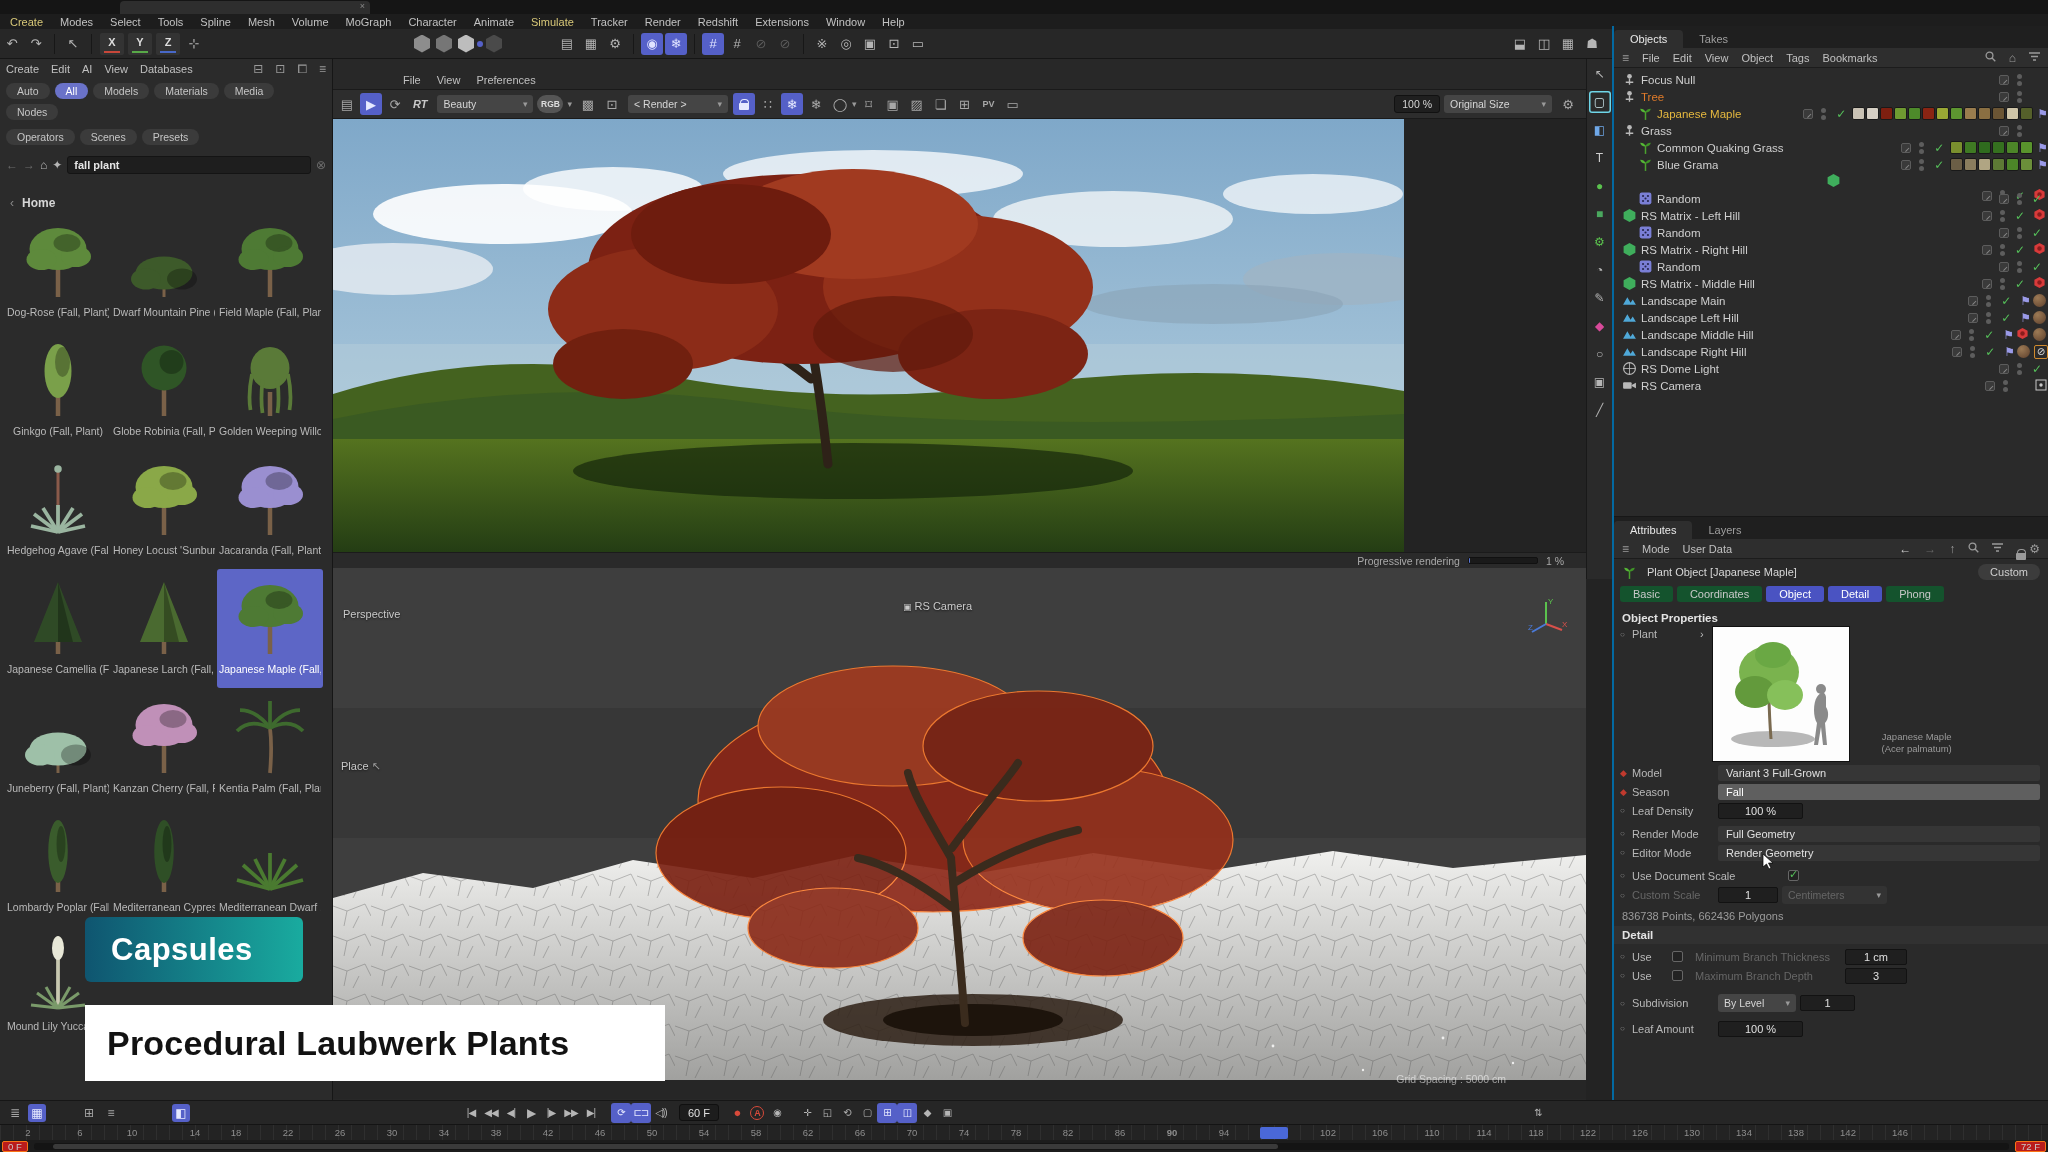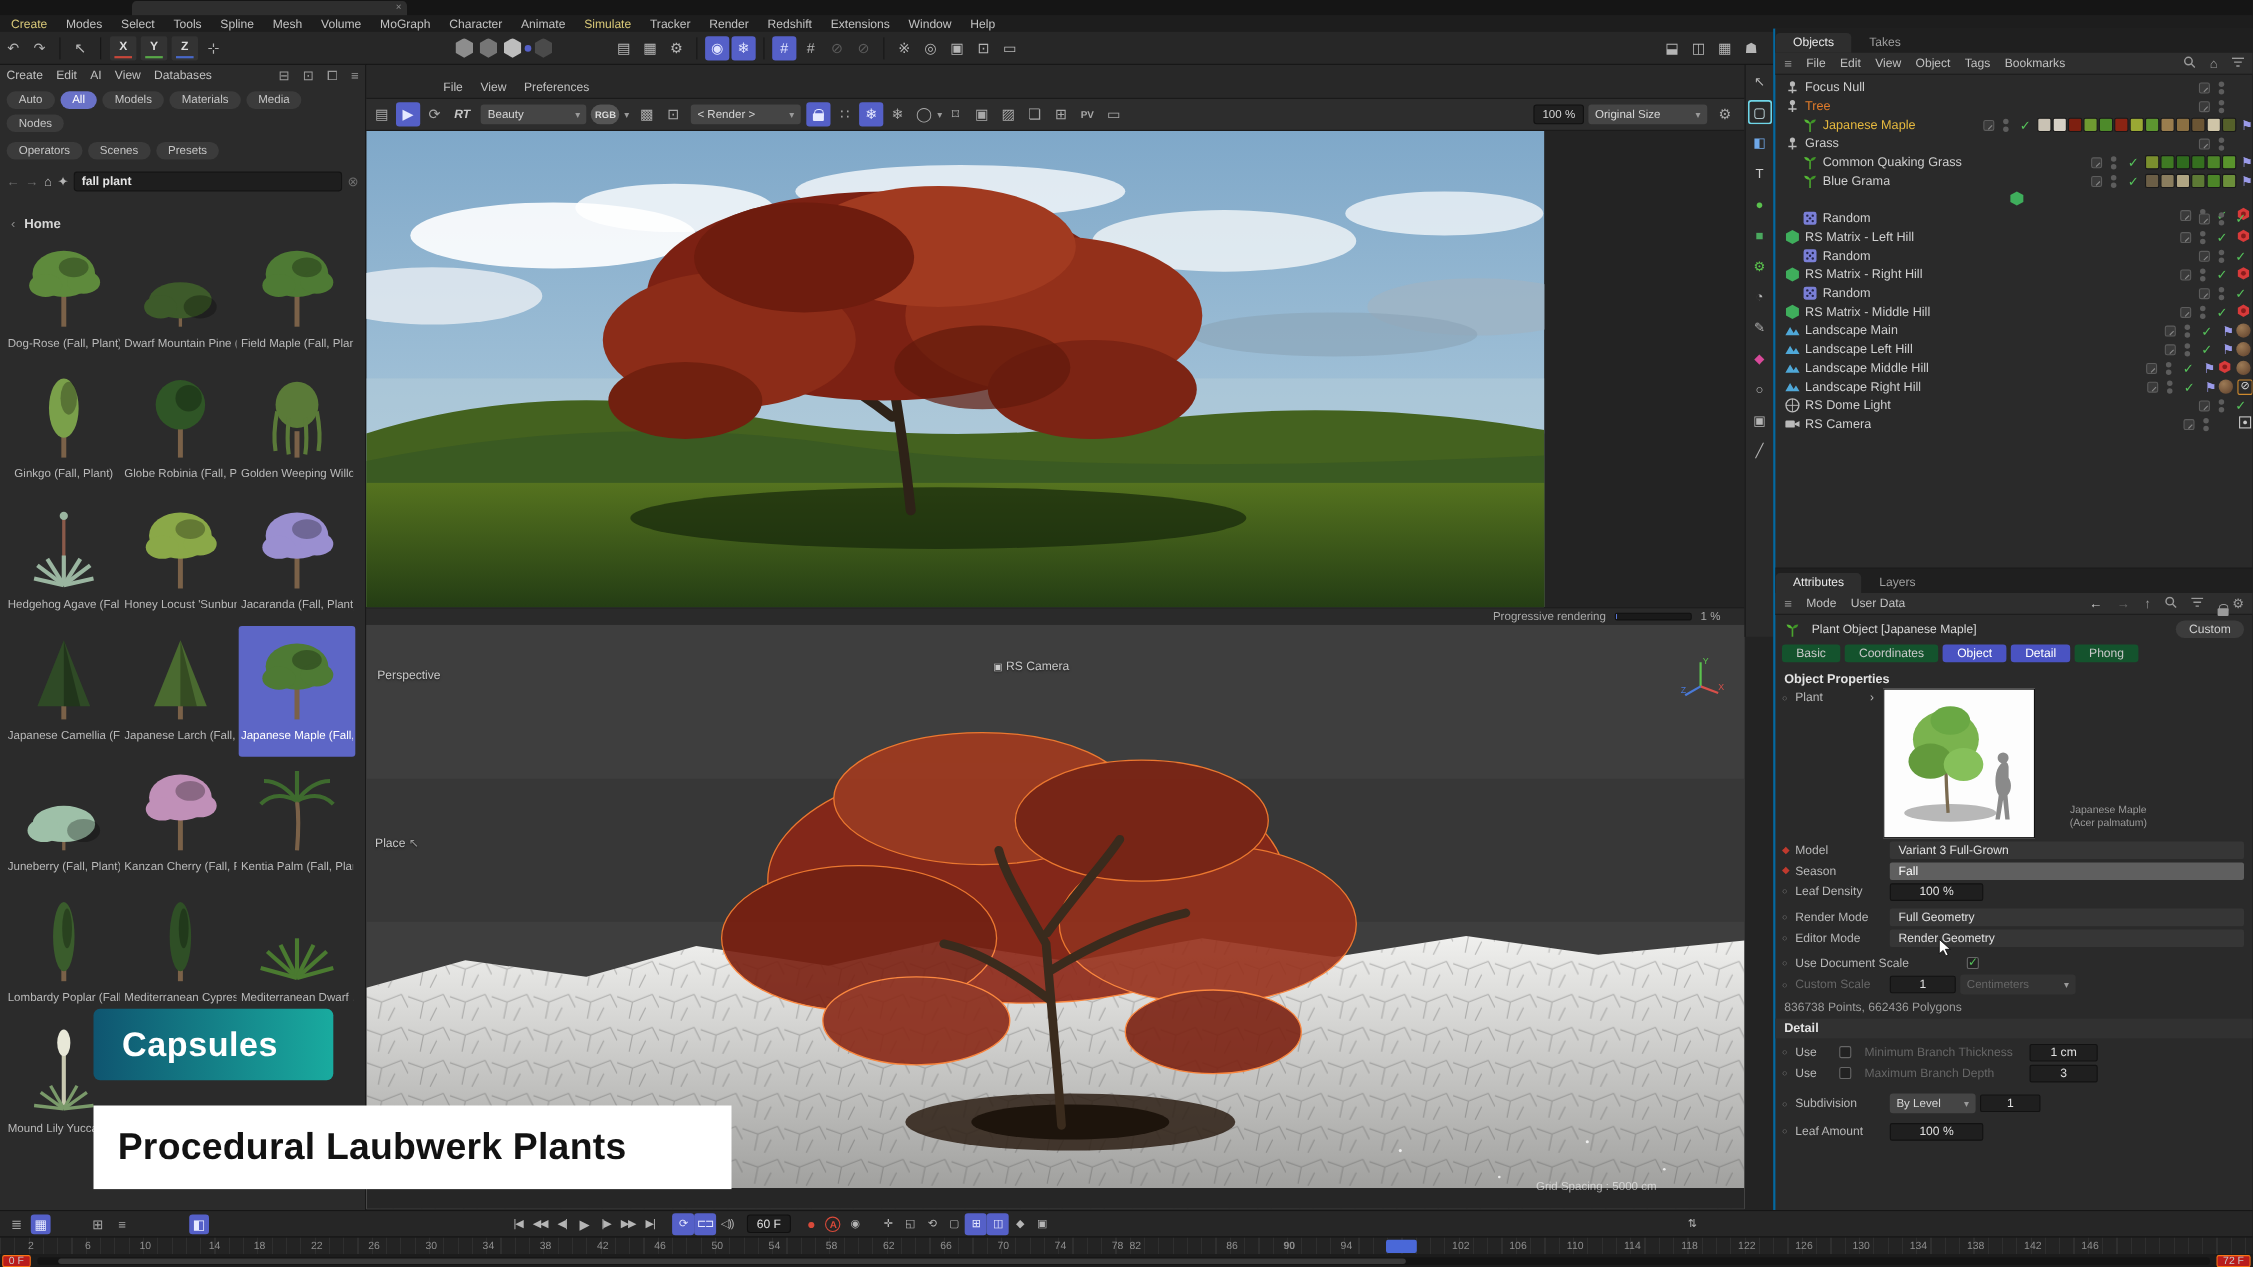--- a/index.html
+++ b/index.html
@@ -1201,21 +1201,21 @@
       <span class="tick" style="left: 548px;">42</span>
       <span class="tick" style="left: 600px;">46</span>
       <span class="tick" style="left: 652px;">50</span>
       <span class="tick" style="left: 704px;">54</span>
       <span class="tick" style="left: 756px;">58</span>
       <span class="tick" style="left: 808px;">62</span>
       <span class="tick" style="left: 860px;">66</span>
       <span class="tick" style="left: 912px;">70</span>
       <span class="tick" style="left: 964px;">74</span>
       <span class="tick" style="left: 1016px;">78</span>
-      <span class="tick" style="left: 1032px;">82</span>
+      <span class="tick" style="left: 1068px;">82</span>
       <span class="tick" style="left: 1120px;">86</span>
       <span class="tick" style="left: 1172px; font-weight: bold;">90</span>
       <span class="tick" style="left: 1224px;">94</span>
       <span class="tick" style="left: 1276px;">98</span>
       <span class="tick" style="left: 1328px;">102</span>
       <span class="tick" style="left: 1380px;">106</span>
       <span class="tick" style="left: 1432px;">110</span>
       <span class="tick" style="left: 1484px;">114</span>
       <span class="tick" style="left: 1536px;">118</span>
       <span class="tick" style="left: 1588px;">122</span>

